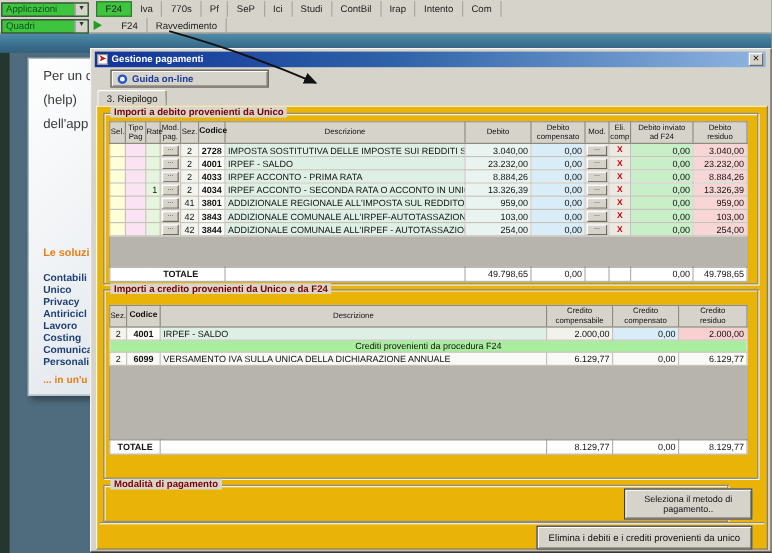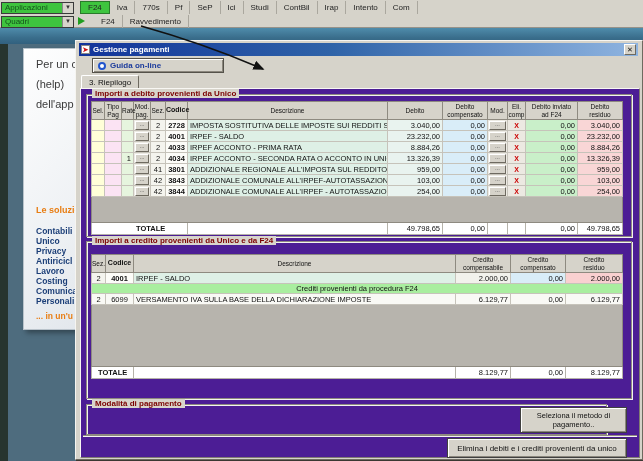--- a/index.html
+++ b/index.html
@@ -64,21 +64,21 @@
             display: flex; align-items: center; font-size: 8px; font-weight: bold;
             color: #1a3a9c; padding-left: 5px; text-align: right; }
   .help-ico { width: 8px; height: 8px; border-radius: 50%; border: 2px solid #2255cc;
             background: #fff; margin-right: 4px; }
   .dlg-tabs { position: absolute; left: 5px; top: 34px; height: 14px; display: flex; }
   .dlg-tab { height: 14px; line-height: 13px; padding: 0 7px; font-size: 8px; color: #111;
             background: #d6d3ca; border: 1px solid; border-color: #fff #6e6a60 #b5b2a9 #fff;
             border-radius: 2px 2px 0 0; margin-right: 1px; white-space: nowrap; }
   .dlg-tab.active { background: #dad7ce; border-bottom-color: #dad7ce; font-weight: normal; }
   .tabpage { position: absolute; left: 4px; top: 47px; width: 560px; height: 370px;
-            background: #4c1d95; border: 1px solid; border-color: #f8f7f3 #807c72 #807c72 #f8f7f3; }
+            background: #eab308; border: 1px solid; border-color: #f8f7f3 #807c72 #807c72 #f8f7f3; }
 
   
   .grp { position: absolute; border: 1px solid #8e8a80;
          box-shadow: inset 1px 1px 0 #f4f3ef, 1px 1px 0 #f4f3ef; }
   .grp-label { position: absolute; top: -6px; left: 5px; background: #d8d5cc;
          color: #7b0000; font-weight: bold; font-size: 8px; padding: 0 3px; white-space: nowrap; }
   #grp-debiti  { left: 5px; top: 5px;  width: 546px; height: 143px; }
   #grp-crediti { left: 5px; top: 152px; width: 546px; height: 158px; }
   #grp-pag     { left: 5px; top: 315px; width: 521px; height: 31px; }
 
@@ -440,22 +440,22 @@
                 <td class="t2-desc">IRPEF - SALDO</td>
                 <td class="t2-compb num">2.000,00</td>
                 <td class="t2-comp num">0,00</td>
                 <td class="t2-res num">2.000,00</td>
               </tr>
               <tr class="grp-row grp-green">
                 <td colspan="6">Crediti provenienti da procedura F24</td>
               </tr>
               <tr class="t2-plain">
                 <td class="ctr">2</td>
-                <td class="ctr" style="font-weight: normal;">6099</td>
-                <td>VERSAMENTO IVA SULLA BASE DELLA DICHIARAZIONE IMPOSTE</td>
+                <td class="ctr" style="font-weight: bold;">6099</td>
+                <td>VERSAMENTO IVA SULLA UNICA DELLA DICHIARAZIONE ANNUALE</td>
                 <td class=" num">6.129,77</td>
                 <td class=" num">0,00</td>
                 <td class=" num">6.129,77</td>
               </tr>
               <tr class="filler2">
                 <td colspan="6"></td>
               </tr>
               <tr class="totale">
                 <td class="tot-label2" colspan="2">TOTALE</td>
                 <td></td>

